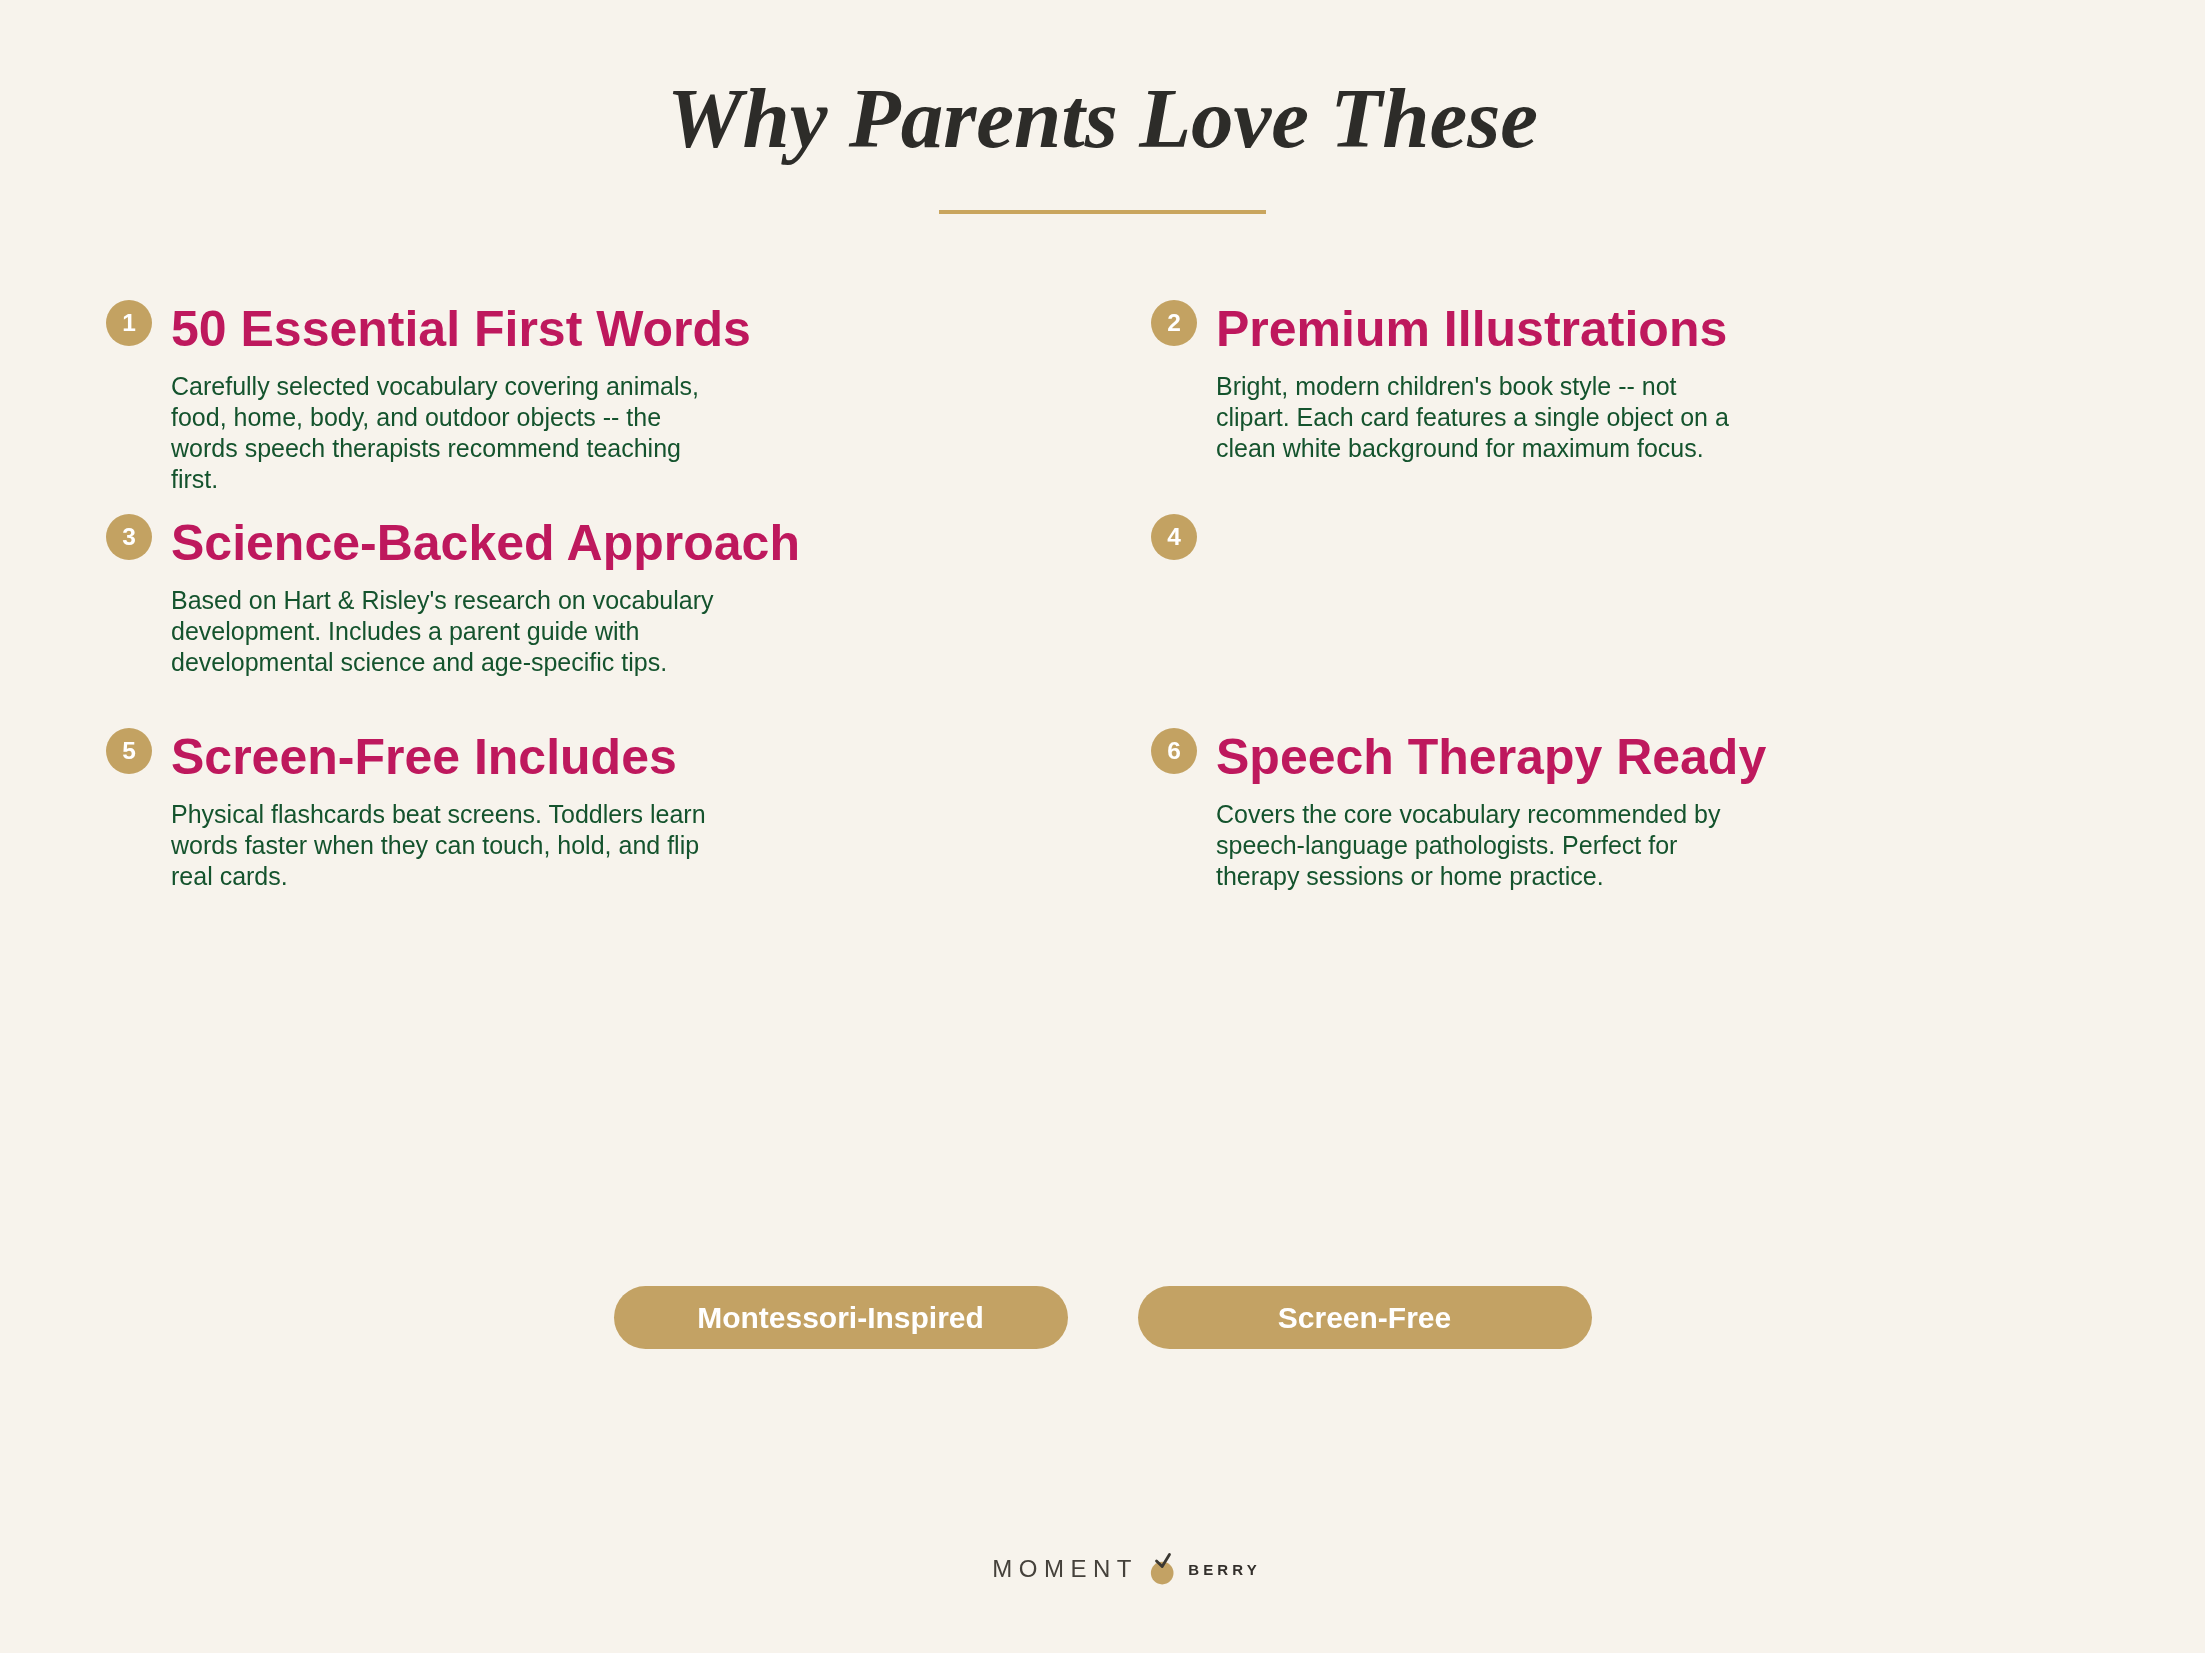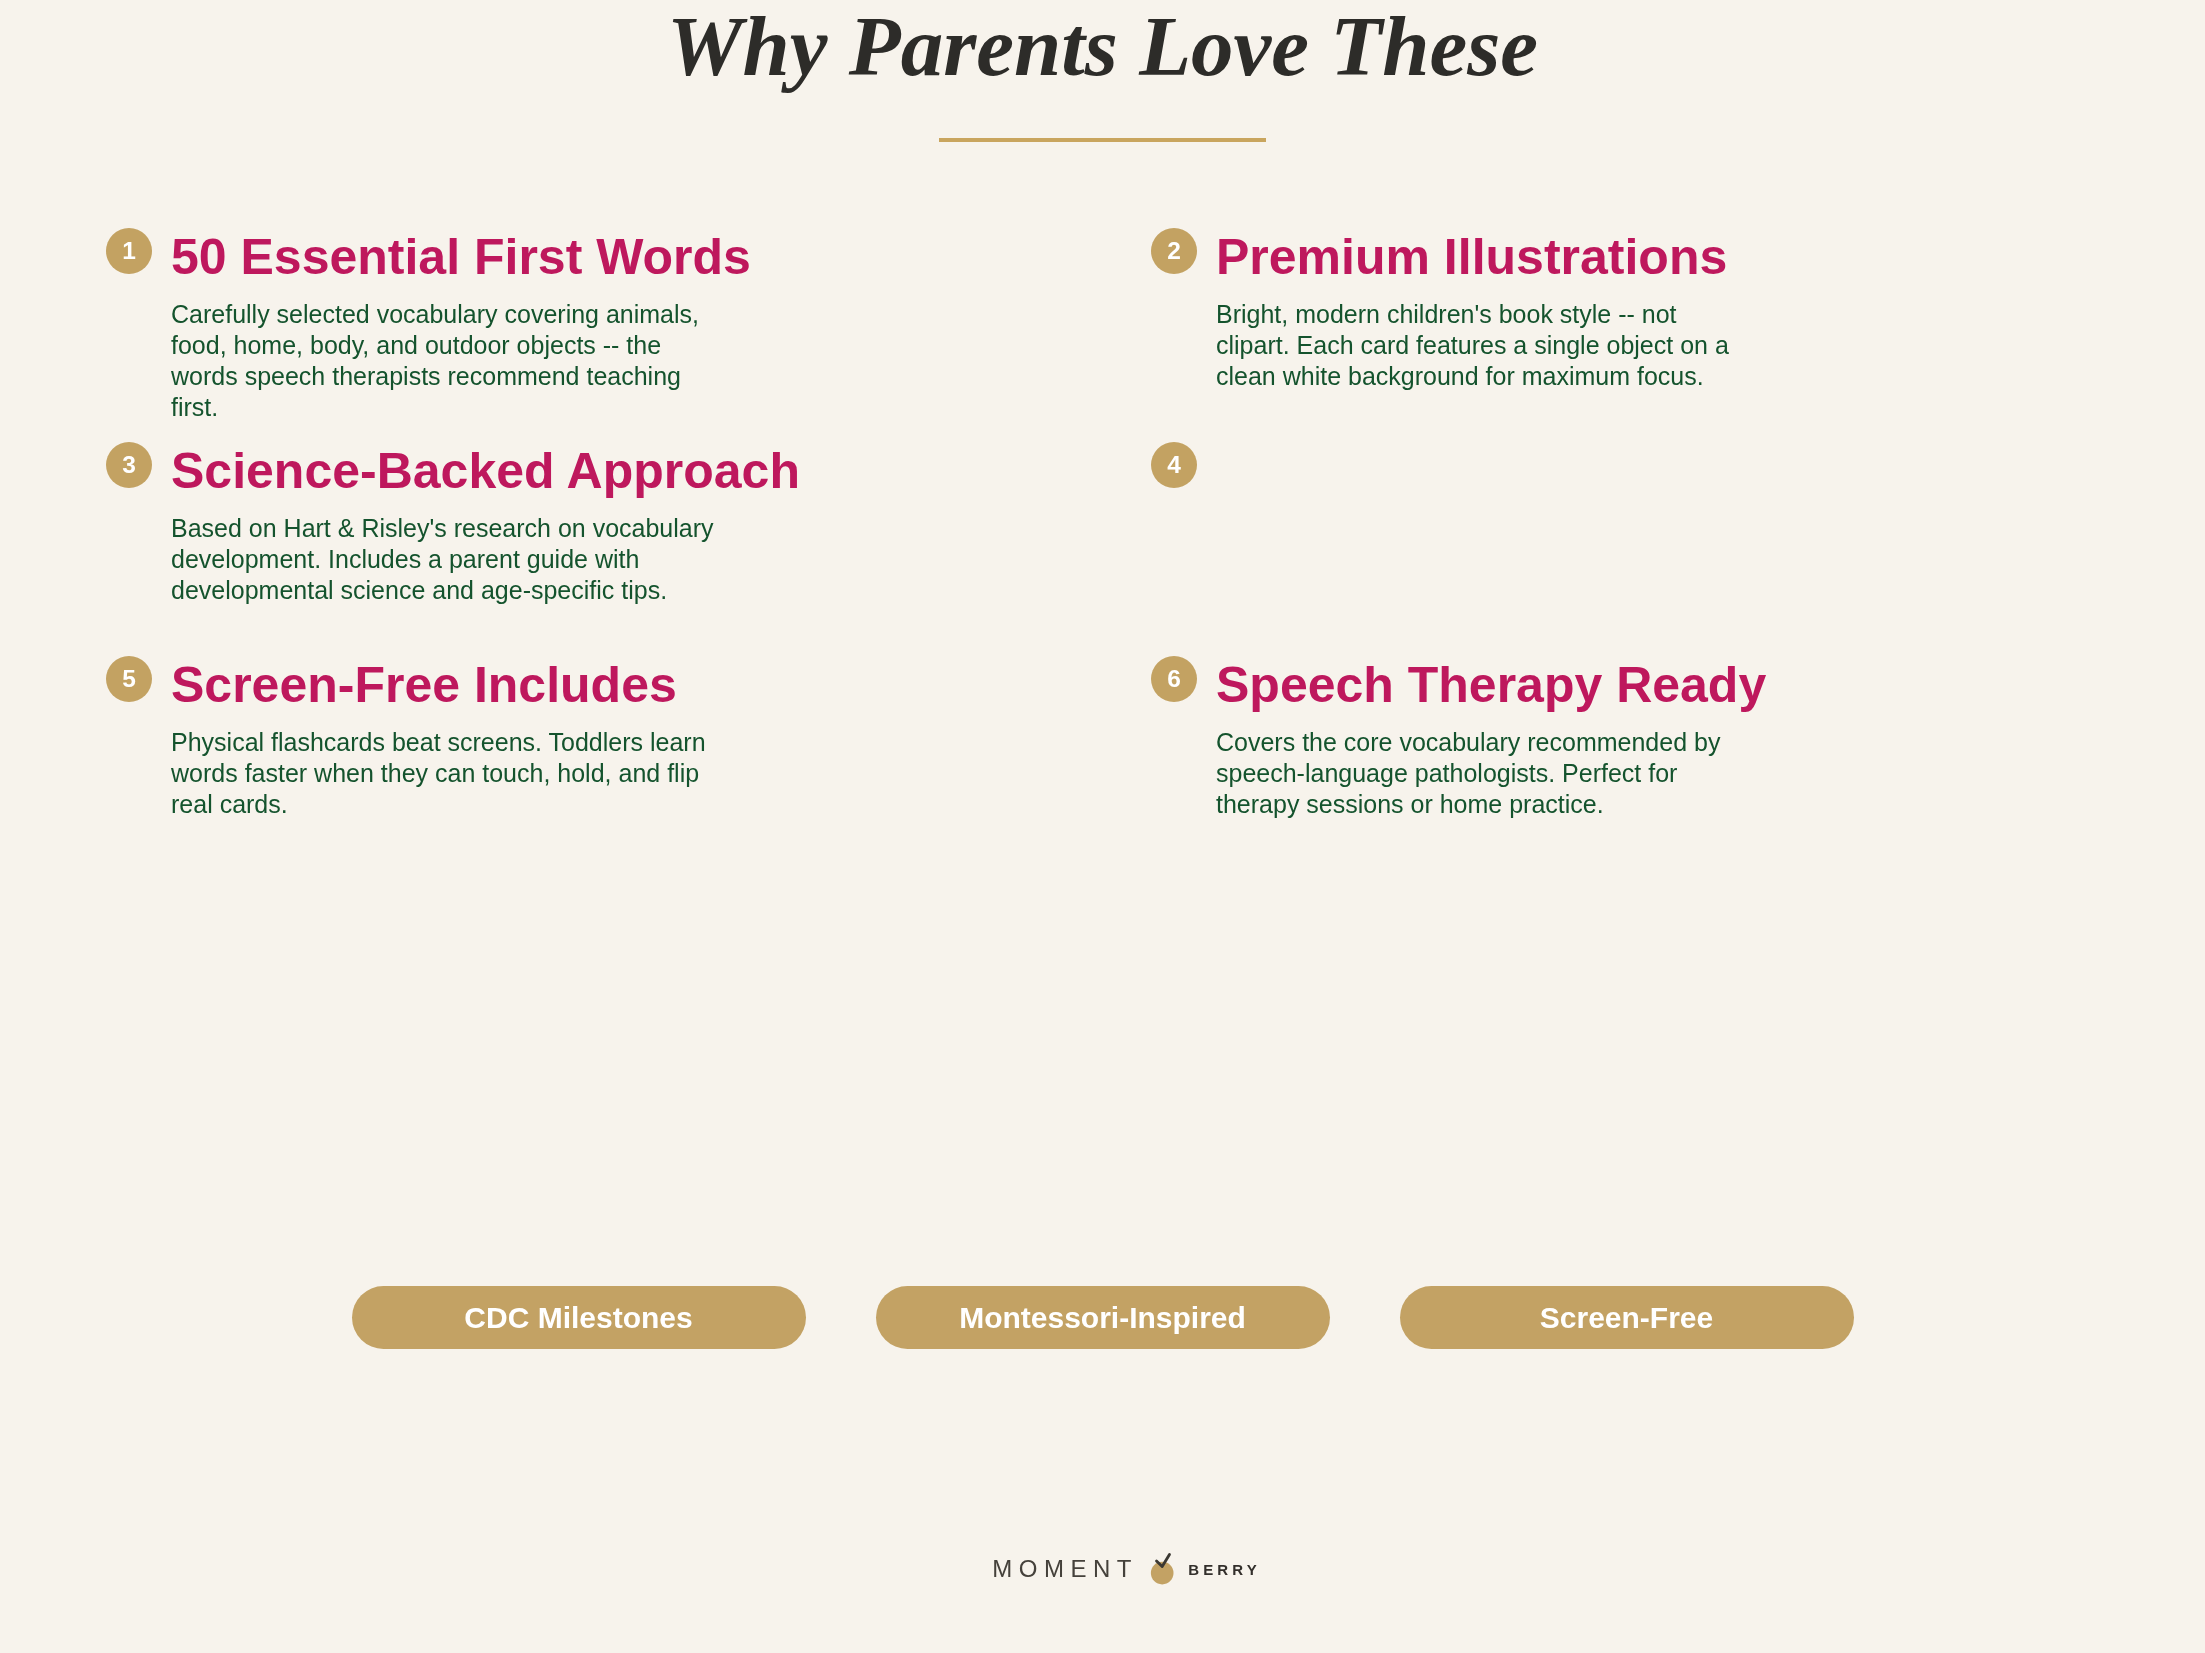--- a/index.html
+++ b/index.html
@@ -6,21 +6,21 @@
   html, body { width: 2205px; height: 1654px; }
   body {
     background: #f7f3ec;
     font-family: "Liberation Sans", sans-serif;
     overflow: hidden;
     position: relative;
   }
   .page { width: 2205px; height: 1654px; position: relative; }
 
   
-  header { text-align: center; }
+  header { padding-top: 72px; text-align: center; }
   h1.title {
     font-family: "Liberation Serif", serif;
     font-style: italic;
     font-weight: 700;
     font-size: 85px;
     line-height: 1.1;
     color: #2d2c29;
   }
   .divider {
     width: 327px;
@@ -176,21 +176,20 @@
         <h2>Speech Therapy Ready</h2>
         <p>Covers the core vocabulary recommended by
 speech-language pathologists. Perfect for
 therapy sessions or home practice.</p>
       </div>
     </div>
 
   </section>
 
   <div class="pills">
-    <div class="pill">CDC Milestones</div>
     <div class="pill">Montessori-Inspired</div>
     <div class="pill">Screen-Free</div>
   </div>
 
   <div class="footer">
     <span class="brand-left">MOMENT</span>
     <svg class="berry" viewBox="0 0 42 46" xmlns="http://www.w3.org/2000/svg">
       <circle cx="20" cy="28" r="14" fill="#c3a264"></circle>
       <polyline points="13,13 20,20 29,5" fill="none" stroke="#3b3832" stroke-width="3.5" stroke-linecap="round" stroke-linejoin="round"></polyline>
     </svg>

